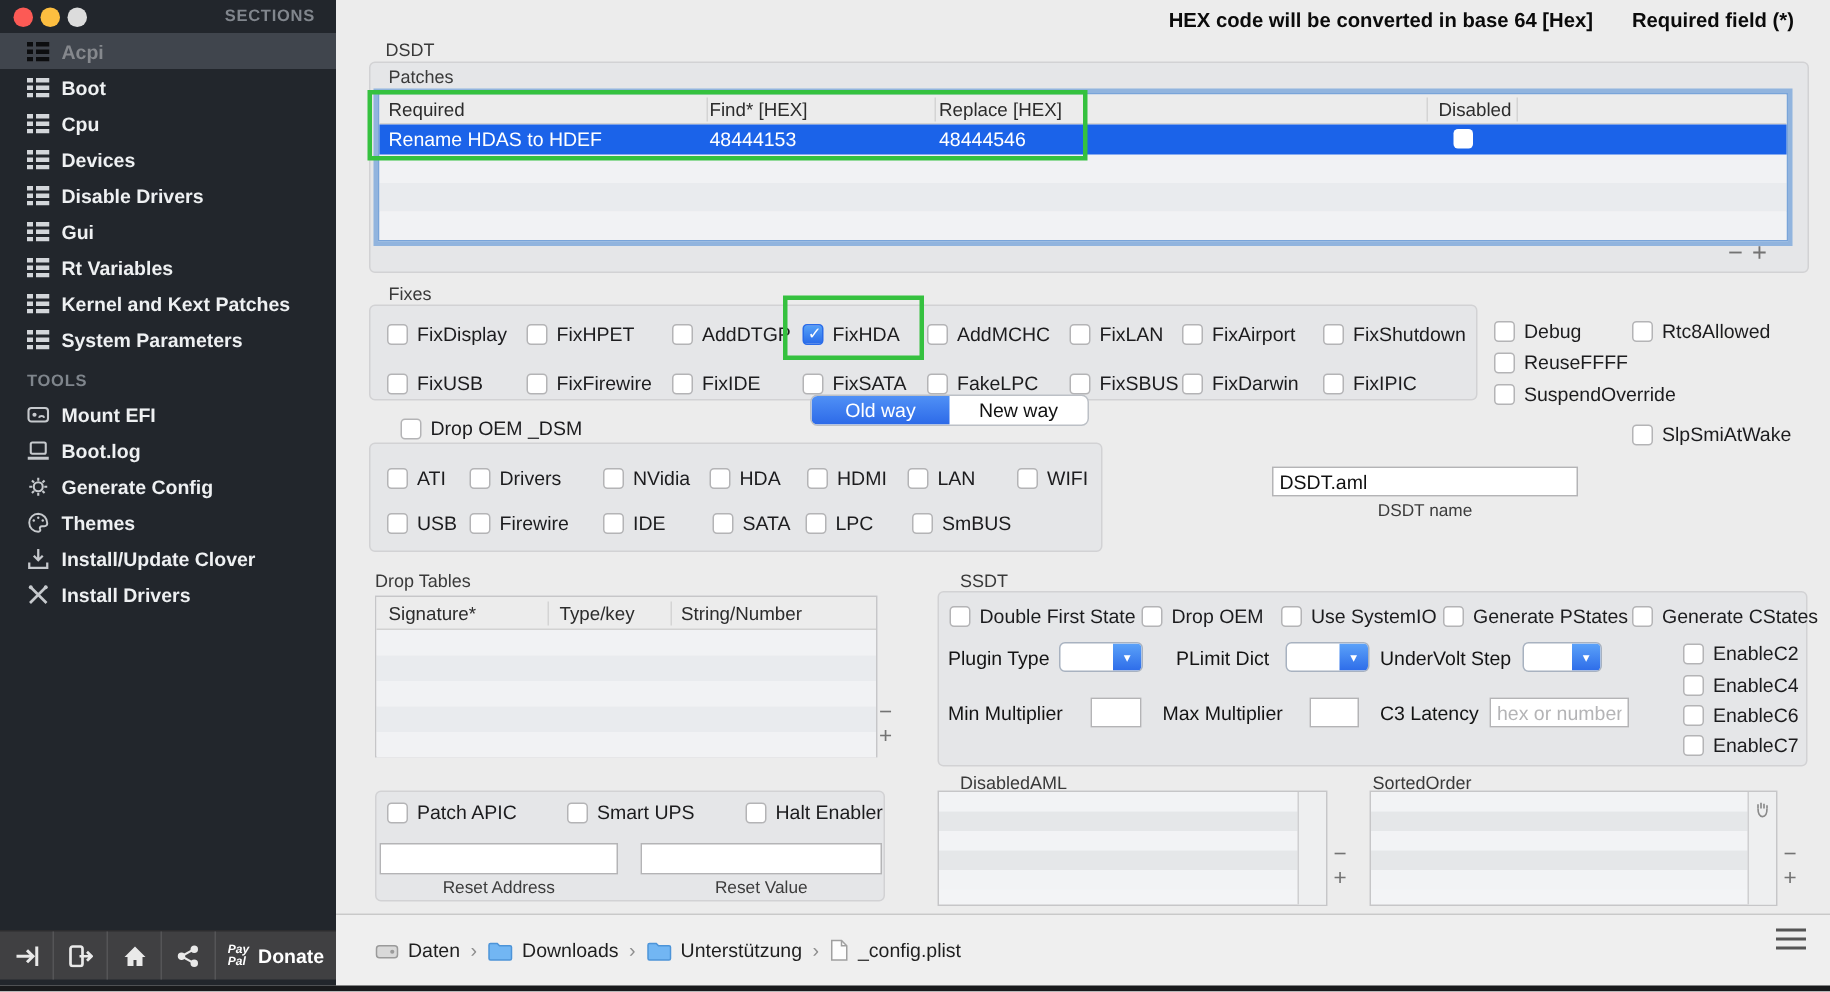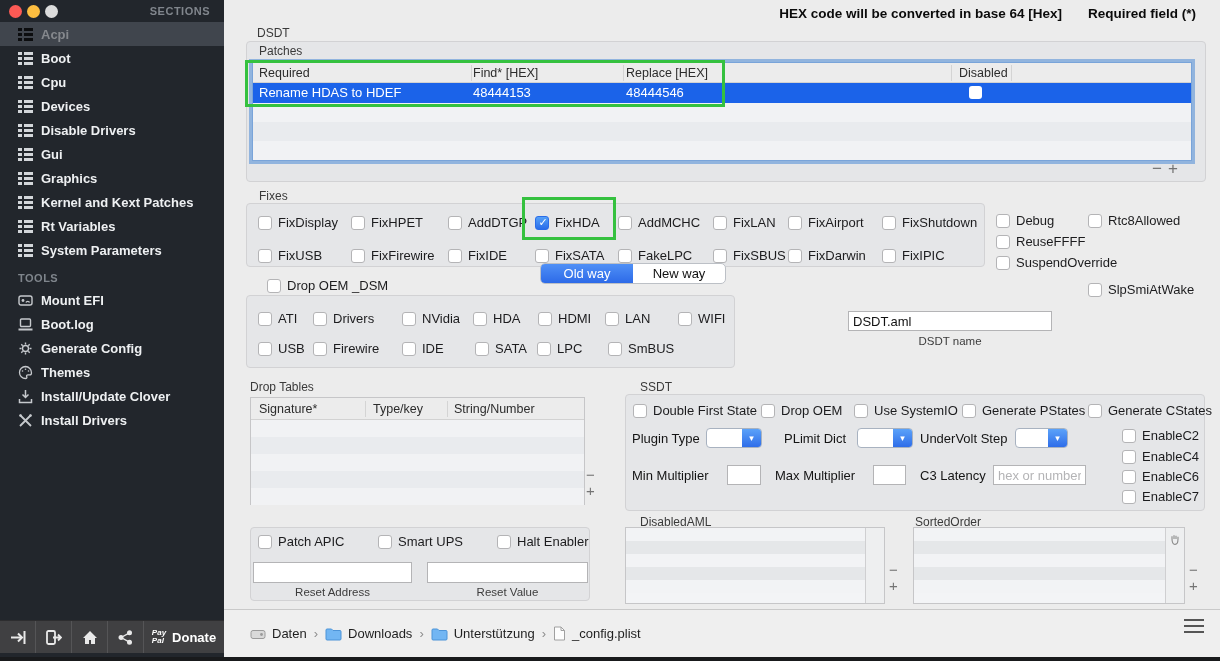--- a/index.html
+++ b/index.html
@@ -182,47 +182,34 @@
       <span class="icn">
           <svg width="15" height="13" viewBox="0 0 15 13" fill="currentColor">
             <rect x="0" y="0" width="4" height="3"></rect>
             <rect x="6" y="0" width="9" height="3"></rect>
             <rect x="0" y="5" width="4" height="3"></rect>
             <rect x="6" y="5" width="9" height="3"></rect>
             <rect x="0" y="10" width="4" height="3"></rect>
             <rect x="6" y="10" width="9" height="3"></rect>
           </svg>
         </span>
-      <span>Graphics</span>
+      <span>Rt Variables</span>
     </div>
     <div class="sitem">
       <span class="icn">
           <svg width="15" height="13" viewBox="0 0 15 13" fill="currentColor">
             <rect x="0" y="0" width="4" height="3"></rect>
             <rect x="6" y="0" width="9" height="3"></rect>
             <rect x="0" y="5" width="4" height="3"></rect>
             <rect x="6" y="5" width="9" height="3"></rect>
             <rect x="0" y="10" width="4" height="3"></rect>
             <rect x="6" y="10" width="9" height="3"></rect>
           </svg>
         </span>
       <span>Kernel and Kext Patches</span>
-    </div>
-    <div class="sitem">
-      <span class="icn">
-          <svg width="15" height="13" viewBox="0 0 15 13" fill="currentColor">
-            <rect x="0" y="0" width="4" height="3"></rect>
-            <rect x="6" y="0" width="9" height="3"></rect>
-            <rect x="0" y="5" width="4" height="3"></rect>
-            <rect x="6" y="5" width="9" height="3"></rect>
-            <rect x="0" y="10" width="4" height="3"></rect>
-            <rect x="6" y="10" width="9" height="3"></rect>
-          </svg>
-        </span>
-      <span>Rt Variables</span>
     </div>
     <div class="sitem">
       <span class="icn">
           <svg width="15" height="13" viewBox="0 0 15 13" fill="currentColor">
             <rect x="0" y="0" width="4" height="3"></rect>
             <rect x="6" y="0" width="9" height="3"></rect>
             <rect x="0" y="5" width="4" height="3"></rect>
             <rect x="6" y="5" width="9" height="3"></rect>
             <rect x="0" y="10" width="4" height="3"></rect>
             <rect x="6" y="10" width="9" height="3"></rect>

